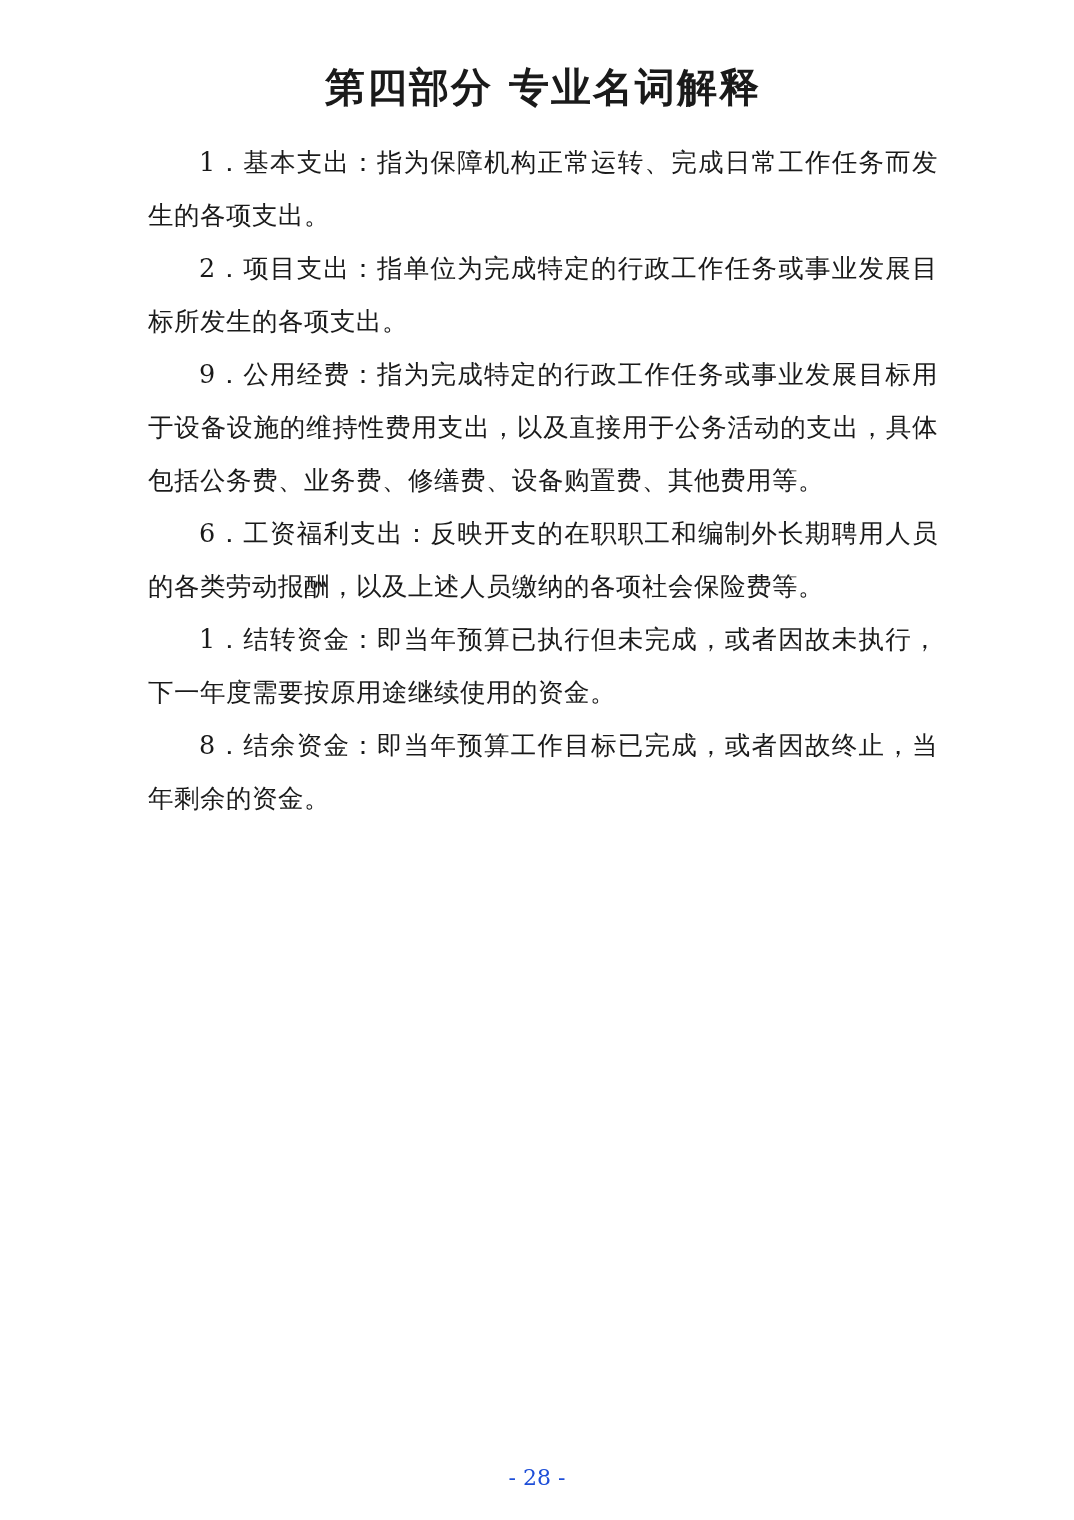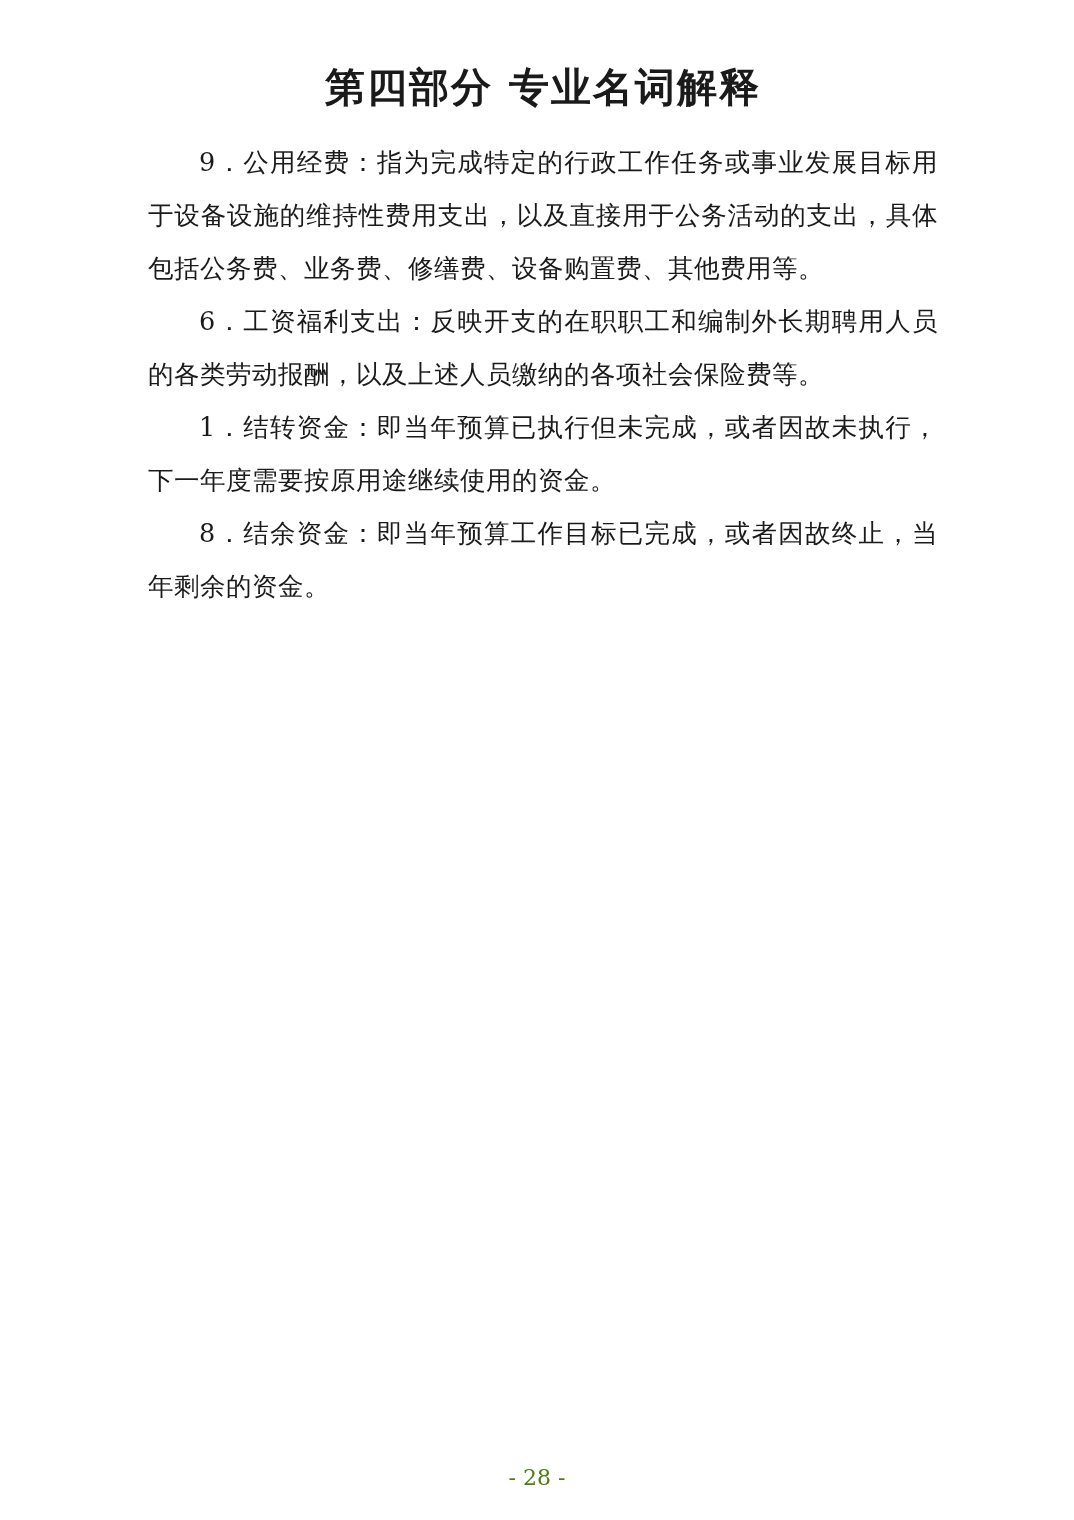--- a/index.html
+++ b/index.html
@@ -41,29 +41,31 @@
     margin: 0;
     letter-spacing: 0.5px;
   }
   .footer {
     position: absolute;
     left: 0;
     right: 0;
     bottom: 38px;
     text-align: center;
     font-size: 22px;
-    color: #4d7c0f;
+    color: #1d4ed8;
     font-family: "DejaVu Serif", "Liberation Serif", serif;
   }
 </style>
 </head>
 <body>
 
 <div class="page">
   <div class="content">
     <h1 class="doc-title">第四部分 专业名词解释</h1>
+    <p class="para">1．基本支出：指为保障机构正常运转、完成日常工作任务而发生的各项支出。</p>
+    <p class="para">2．项目支出：指单位为完成特定的行政工作任务或事业发展目标所发生的各项支出。</p>
     <p class="para">9．公用经费：指为完成特定的行政工作任务或事业发展目标用于设备设施的维持性费用支出，以及直接用于公务活动的支出，具体包括公务费、业务费、修缮费、设备购置费、其他费用等。</p>
     <p class="para">6．工资福利支出：反映开支的在职职工和编制外长期聘用人员的各类劳动报酬，以及上述人员缴纳的各项社会保险费等。</p>
     <p class="para">1．结转资金：即当年预算已执行但未完成，或者因故未执行，下一年度需要按原用途继续使用的资金。</p>
     <p class="para">8．结余资金：即当年预算工作目标已完成，或者因故终止，当年剩余的资金。</p>
   </div>
   <div class="footer">- 28 -</div>
 </div>
 
 </body></html>

